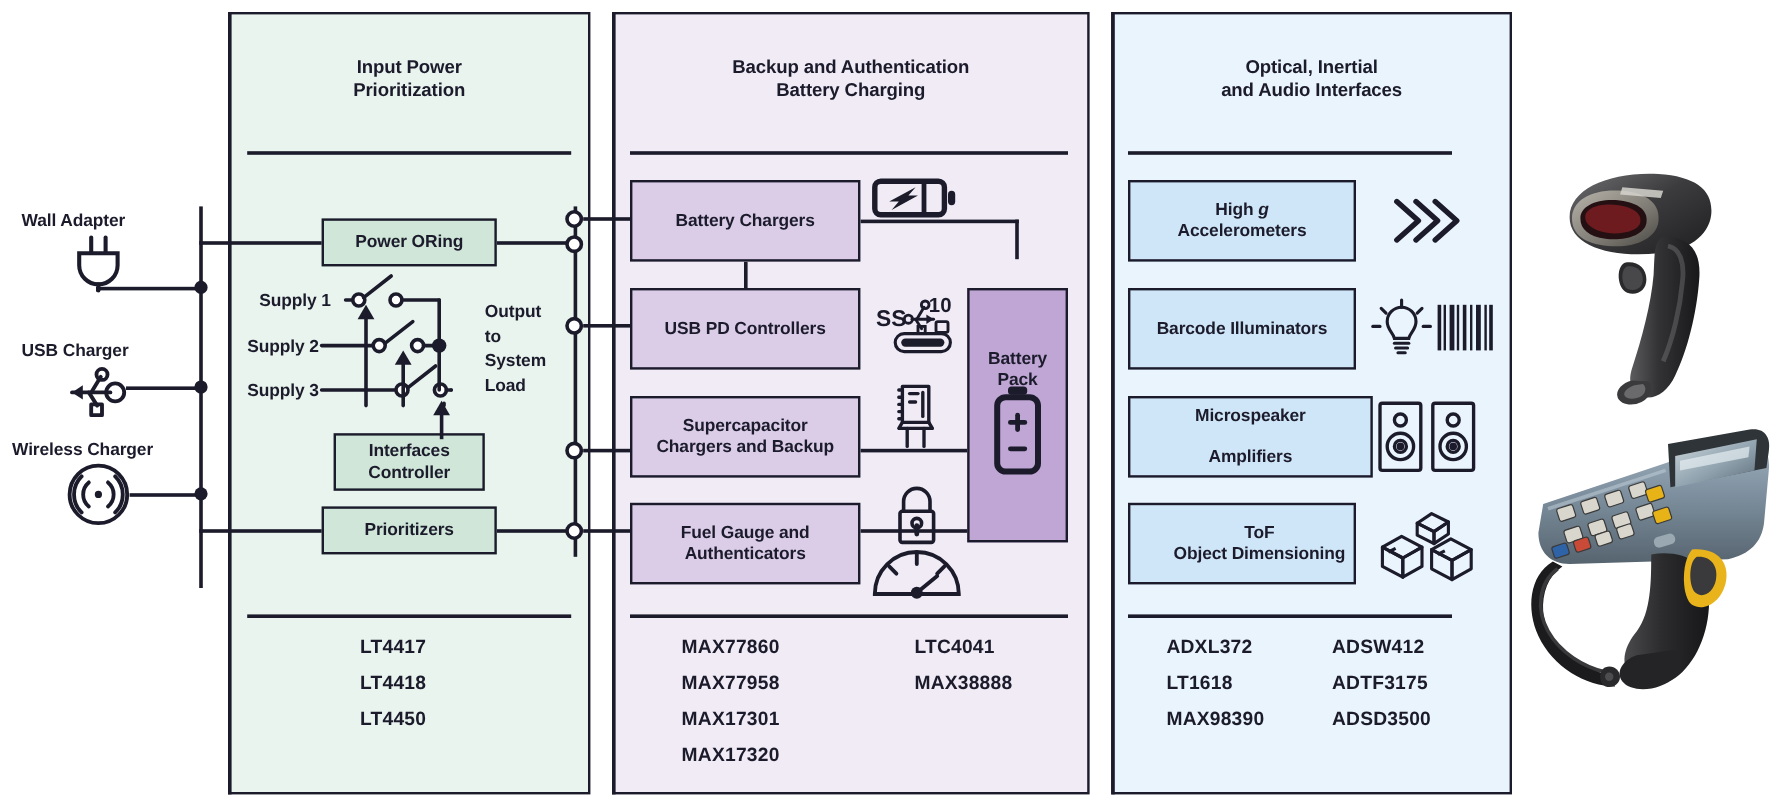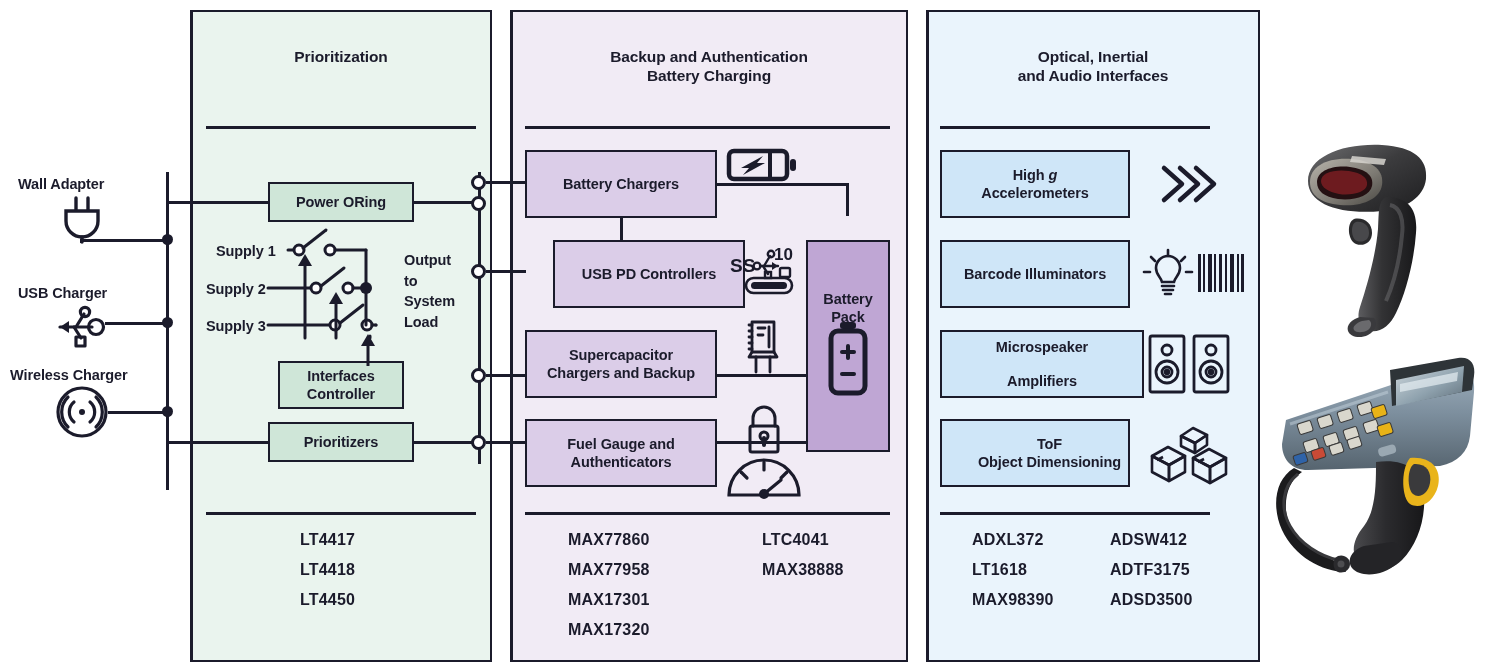--- a/index.html
+++ b/index.html
@@ -169,20 +169,21 @@
   <div class="dot" style="left:162px; top:406px;"></div>
 
   <div class="wire h" style="left:166px; top:201px; width:104px;"></div>
   <div class="wire h" style="left:166px; top:441px; width:104px;"></div>
 
   <div class="wire v" style="left:190px; top:10px; height:652px;"></div>
 
   <div class="panel" id="panel-input"></div>
 
   <div class="panel-title" style="left:190px; width:302px; top:48px;">
+    <div>Input Power</div>
     <div>Prioritization</div>
   </div>
   <div class="rule" style="left:206px; top:126px; width:270px;"></div>
 
   <div class="blk green" style="left:268px; top:182px; width:146px; height:40px;">
     <span>Power ORing</span>
   </div>
   <div class="wire h" style="left:414px; top:201px; width:66px;"></div>
 
   <div class="lbl" style="left:216px; top:243px;">Supply 1</div>
@@ -289,21 +290,21 @@
       </g>
       <path d="M37 10 l-22 12 l8 0 l-6 7 l22 -12 l-8 0 z" fill="#1b1b2b"></path>
     </svg>
   </div>
 
   <div class="wire h" style="left:717px; top:183px; width:132px;"></div>
   <div class="wire v" style="left:846px; top:183px; height:33px;"></div>
 
   <div class="wire v" style="left:620px; top:218px; height:22px;"></div>
 
-  <div class="blk purple" style="left:525px; top:240px; width:192px; height:68px;margin-left:28px;">
+  <div class="blk purple" style="left:525px; top:240px; width:192px; height:68px;">
     <span>USB PD Controllers</span>
   </div>
   <div class="icon" style="left:730px; top:248px;">
     <svg width="68" height="50" viewBox="0 0 68 50">
       <text x="0" y="24" font-family="Liberation Sans, sans-serif" font-size="19" font-weight="bold" fill="#1b1b2b">SS</text>
       <g fill="none" stroke="#1b1b2b" stroke-width="2.4" stroke-linecap="round">
         <circle cx="27" cy="18" r="3.4"></circle>
         <line x1="30" y1="18" x2="48" y2="18"></line>
         <path d="M48 18 l-6 -4 v8 z" fill="#1b1b2b" stroke="none"></path>
         <line x1="34" y1="18" x2="40" y2="8"></line>

